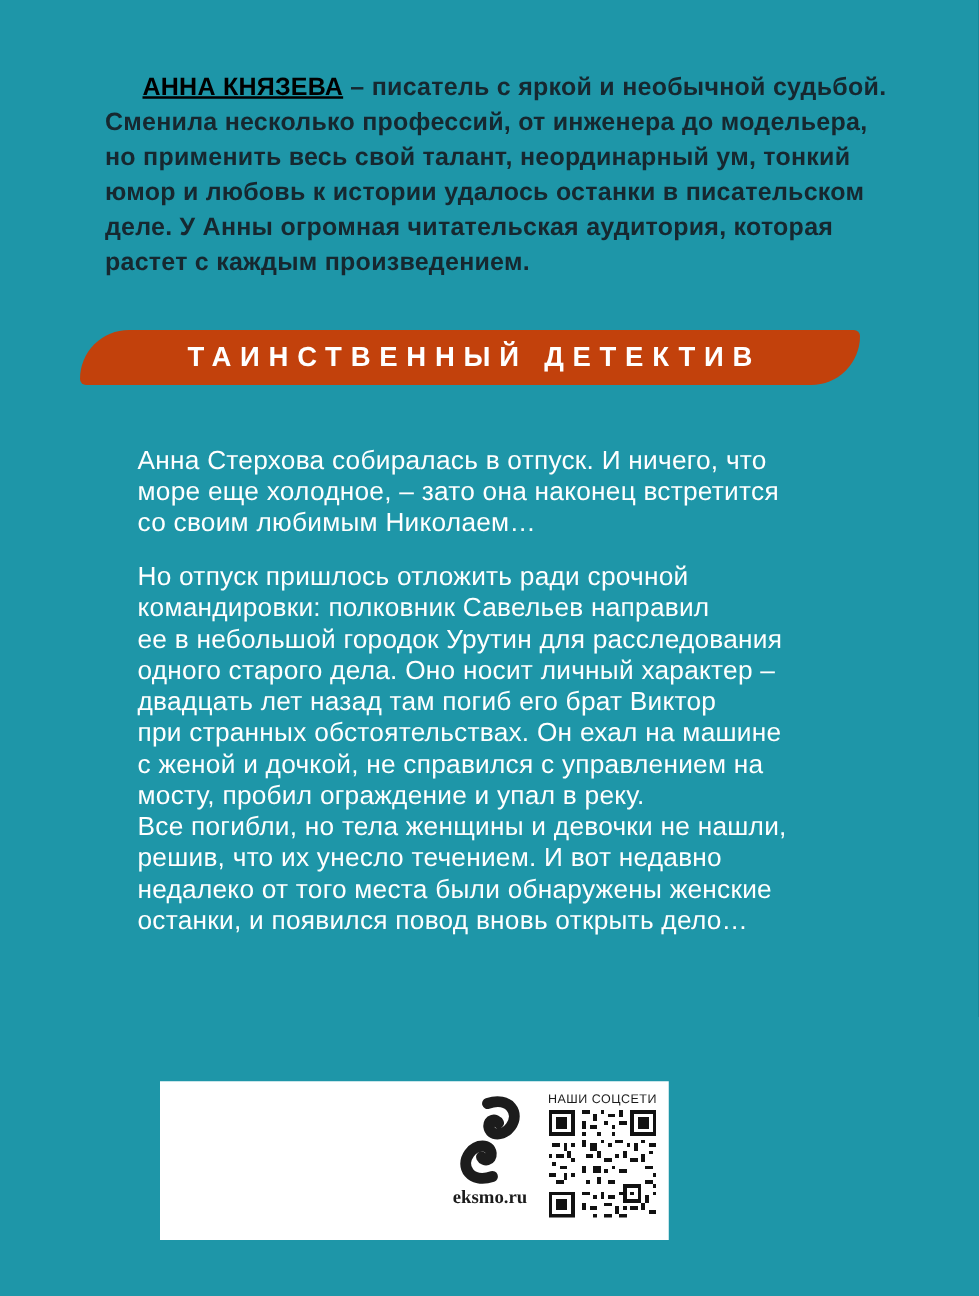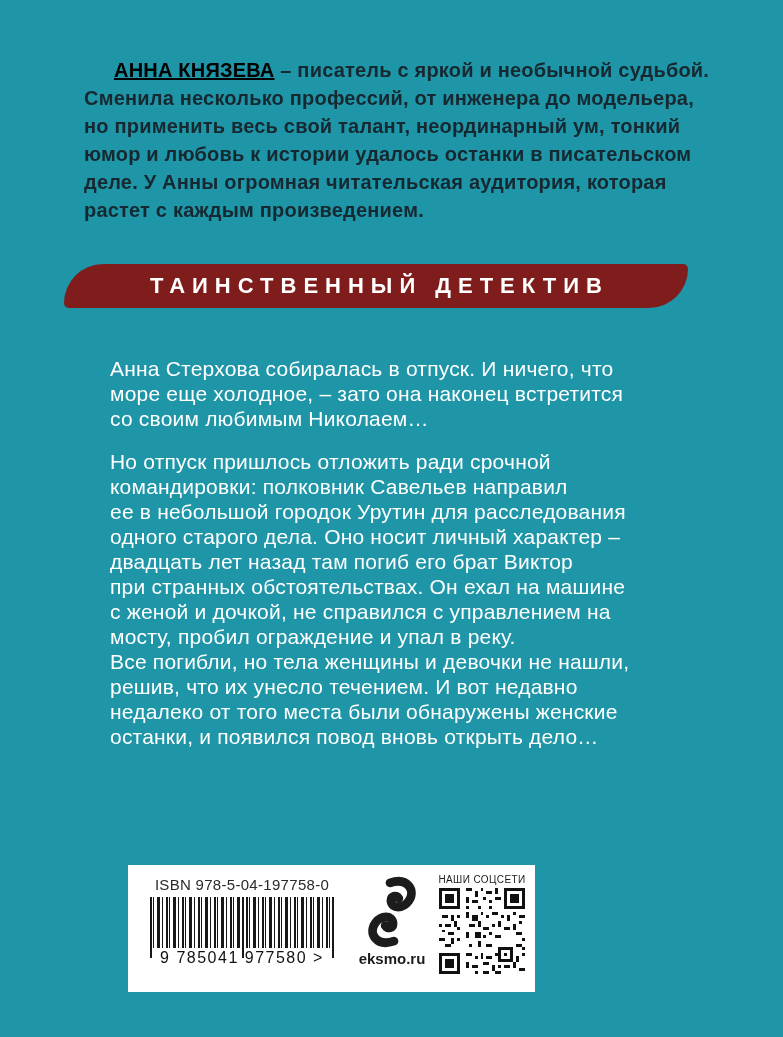--- a/index.html
+++ b/index.html
@@ -11,21 +11,21 @@
   
   .bio{
     position:absolute;left:84px;top:56px;width:656px;margin:0;
     font-weight:bold;font-size:20px;line-height:28px;
     color:#162830;white-space:pre-line;text-indent:30px;letter-spacing:.2px;
   }
   .bio .author{color:#000000;text-decoration:underline;}
   
   .banner{
     position:absolute;left:64px;top:264px;width:624px;height:44px;
-    background:#7f1d1d;border-radius:48px 6px 48px 6px;
+    background:#c2410c;border-radius:48px 6px 48px 6px;
     display:flex;align-items:center;justify-content:center;
   }
   .banner .banner-label{
     color:#ffffff;font-weight:bold;font-size:22px;letter-spacing:7px;
     text-indent:7px;white-space:nowrap;
   }
   
   .annot{
     position:absolute;left:110px;width:620px;margin:0;
     font-size:21px;line-height:25px;color:#ffffff;
@@ -46,21 +46,21 @@
       #181818 0 2px,transparent 2px 3px,
       #181818 3px 4px,transparent 4px 7px,
       #181818 7px 10px,transparent 10px 12px,
       #181818 12px 13px,transparent 13px 16px);
   }
   .g{position:absolute;top:0;width:2px;height:61px;background:#181818;}
   .g1{left:0;}.g2{left:50%;}.g3{right:0;}
   .bdigits{margin-top:1px;font-size:16px;letter-spacing:1.5px;color:#111;white-space:nowrap;}
   .logo-block{position:absolute;left:208px;top:10px;width:112px;text-align:center;}
   .logo-block svg{display:block;margin:0 auto;}
-  .site{margin-top:1px;font-weight:bold;font-size:15px;color:#1b1b1b;}
+  .site{margin-top:1px;font-weight:bold;font-size:15px;color:#1b1b1b;font-family:Liberation Serif, serif;}
   .qr-block{position:absolute;left:306px;top:9px;width:96px;text-align:center;}
   .soc{font-weight:normal;font-size:10px;letter-spacing:.4px;color:#1b1b1b;white-space:nowrap;}
   .qr{display:block;margin:3px auto 0;}
 </style>
 </head>
 <body>
 
 <div class="cover">
 
   <p class="bio"><span class="author">АННА КНЯЗЕВА</span><span> – писатель с яркой и необычной судьбой.
@@ -85,29 +85,20 @@
 при странных обстоятельствах. Он ехал на машине
 с женой и дочкой, не справился с управлением на
 мосту, пробил ограждение и упал в реку.
 Все погибли, но тела женщины и девочки не нашли,
 решив, что их унесло течением. И вот недавно
 недалеко от того места были обнаружены женские
 останки, и появился повод вновь открыть дело…</p>
 
   <div class="infobox">
 
-    <div class="barcode-block">
-      <div class="isbn">ISBN 978-5-04-197758-0</div>
-      <div class="bars">
-        <i class="g g1"></i>
-        <i class="g g2"></i>
-        <i class="g g3"></i>
-      </div>
-      <div class="bdigits">9 785041 977580 &gt;</div>
-    </div>
 
     <div class="logo-block">
       <svg width="58" height="74" viewBox="0 0 58 76">
         <path d="M27 8 C45 2 54 16 46 27 C40 35 29 35 28 27 C27.5 21 34 20 36 24" fill="none" stroke="#1c1c1c" stroke-width="9" stroke-linecap="round"></path>
         <path d="M31 68 C13 74 4 60 12 49 C18 41 29 41 30 49 C30.5 55 24 56 22 52" fill="none" stroke="#1c1c1c" stroke-width="9" stroke-linecap="round"></path>
       </svg>
       <div class="site">eksmo.ru</div>
     </div>
 
     <div class="qr-block">

